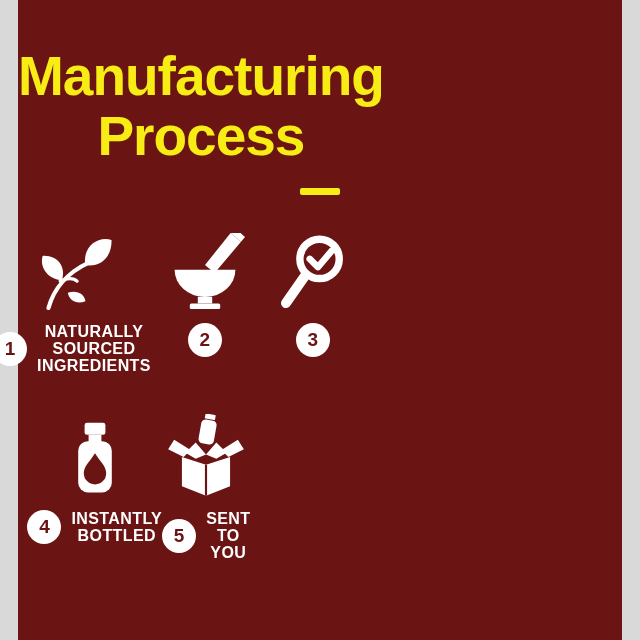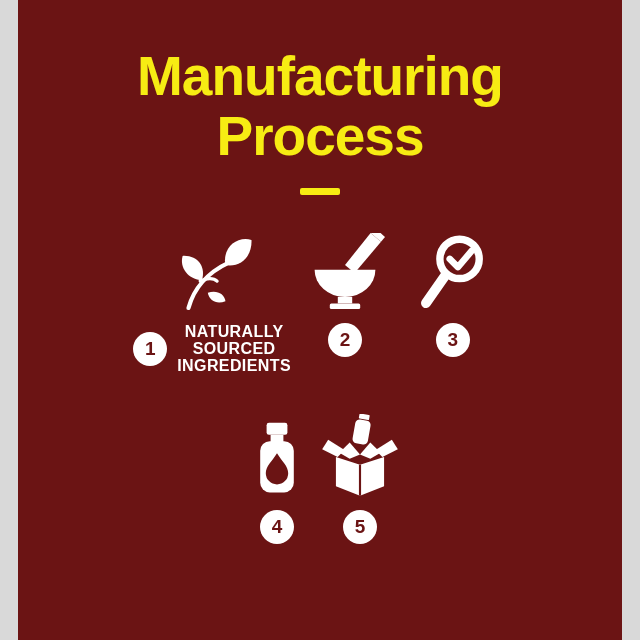--- a/index.html
+++ b/index.html
@@ -13,21 +13,21 @@
   body{
     font-family:"Liberation Sans", sans-serif;
     background:var(--gutter);
     overflow:hidden;
   }
   .frame{display:flex;width:640px;height:640px;}
   .gutter{width:18px;height:100%;background:var(--gutter);flex:0 0 18px;}
   .content{
     flex:1;height:100%;
     background:var(--bg);
-    display:flex;flex-direction:column;align-items:center;
+    display:flex;flex-direction:column;align-items:flex-start;
   }
   .title{
     margin-top:46px;
     color:var(--accent);
     text-align:center;
     font-size:55px;
     line-height:60px;
     font-weight:800;
     letter-spacing:-1px;
     white-space:pre-line;
@@ -135,40 +135,44 @@
         <div class="icon">
           <svg viewBox="0 0 100 100" style="width:80px;height:84px">
             <rect x="37" y="6" width="26" height="15" rx="3" fill="#FFFFFF"></rect>
             <rect x="42" y="21" width="16" height="9" fill="#FFFFFF"></rect>
             <rect x="29" y="29" width="42" height="64" rx="12" fill="#FFFFFF"></rect>
             <path d="M50 44 C 56 54, 64 60, 64 69 A 14 14 0 1 1 36 69 C 36 60, 44 54, 50 44 Z" fill="#6B1414"></path>
           </svg>
         </div>
         <div class="caption">
           <div class="num">4</div>
+          <div class="label">INSTANTLY
+BOTTLED</div>
         </div>
       </div>
 
       <div class="step">
         <div class="icon">
           <svg viewBox="0 0 100 100" style="width:86px;height:86px">
             <g transform="rotate(10 52 20)">
               <rect x="46" y="0" width="12" height="6" rx="1" fill="#FFFFFF"></rect>
               <rect x="43" y="7" width="18" height="28" rx="5" fill="#FFFFFF"></rect>
             </g>
             <polygon points="24,50 6,41 13,30 32,42" fill="#FFFFFF"></polygon>
             <polygon points="76,50 94,41 87,30 68,42" fill="#FFFFFF"></polygon>
             <polygon points="26,45 38,33 50,47 38,52" fill="#FFFFFF"></polygon>
             <polygon points="74,45 62,33 50,47 62,52" fill="#FFFFFF"></polygon>
             <polygon points="22,50 50,59 78,50 78,84 50,95 22,84" fill="#FFFFFF"></polygon>
             <line x1="50" y1="59" x2="50" y2="95" stroke="#6B1414" stroke-width="2.5"></line>
           </svg>
         </div>
         <div class="caption">
           <div class="num">5</div>
+          <div class="label">SENT
+TO YOU</div>
         </div>
       </div>
 
     </div>
 
   </div>
 
   <div class="gutter"></div>
 </div>
 

